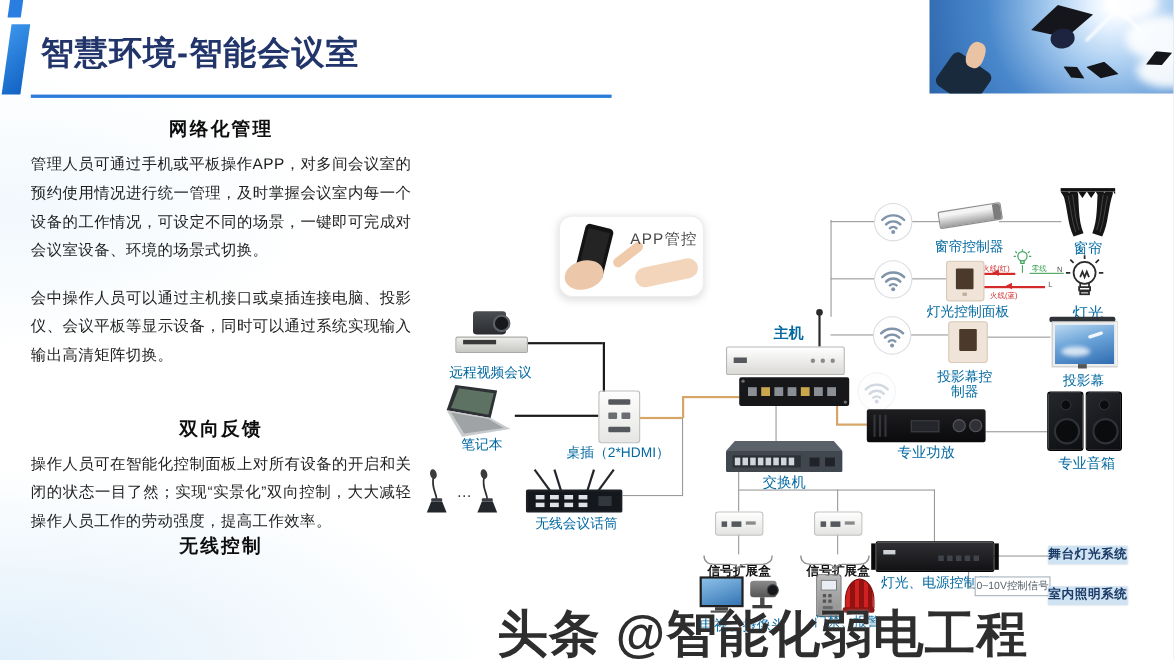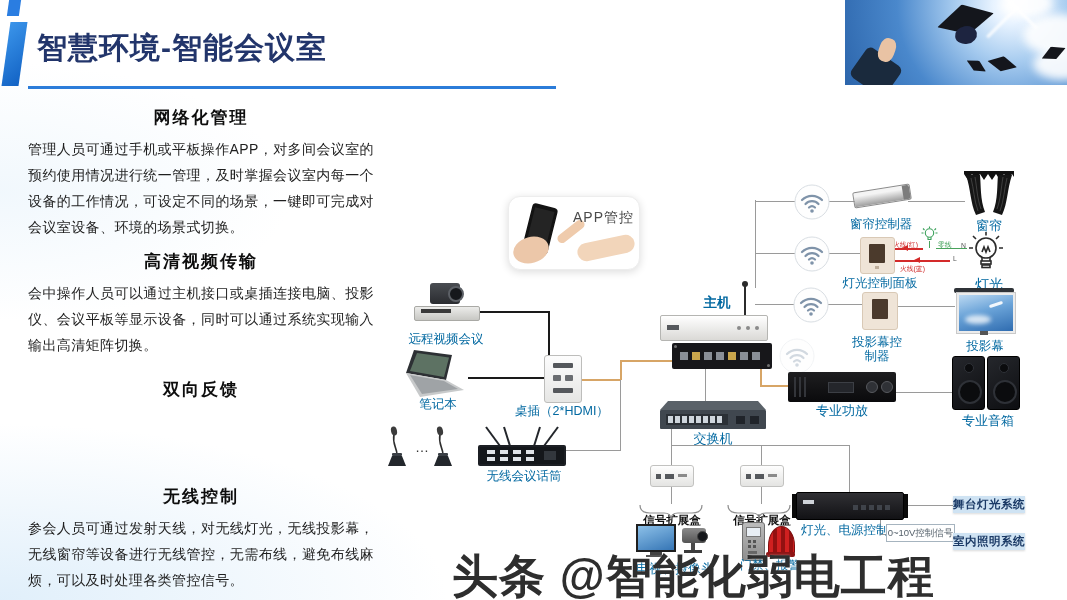--- a/index.html
+++ b/index.html
@@ -101,29 +101,28 @@
     <div class="cap" style="left:120px;top:60px;width:22px;height:13px;transform:rotate(30deg);"></div>
     <div style="position:absolute;left:10px;top:54px;width:42px;height:36px;background:#1a2a3d;border-radius:6px;transform:rotate(35deg);"></div>
     <div style="position:absolute;left:34px;top:38px;width:16px;height:24px;background:#e9c3a4;border-radius:40%;transform:rotate(20deg);"></div>
   </div>
 
   <div class="sec" style="top:106px">
     <div class="sec-h">网络化管理</div>
     <div class="sec-b">管理人员可通过手机或平板操作APP，对多间会议室的预约使用情况进行统一管理，及时掌握会议室内每一个设备的工作情况，可设定不同的场景，一键即可完成对会议室设备、环境的场景式切换。</div>
   </div>
   <div class="sec" style="top:250px">
-    <div class="sec-h">高清视频传输</div>
     <div class="sec-b">会中操作人员可以通过主机接口或桌插连接电脑、投影仪、会议平板等显示设备，同时可以通过系统实现输入输出高清矩阵切换。</div>
   </div>
   <div class="sec" style="top:378px">
     <div class="sec-h">双向反馈</div>
+    <div class="sec-b">操作人员可在智能化控制面板上对所有设备的开启和关闭的状态一目了然；实现“实景化”双向控制，大大减轻操作人员工作的劳动强度，提高工作效率。</div>
   </div>
   <div class="sec" style="top:485px">
     <div class="sec-h">无线控制</div>
-    <div class="sec-b">参会人员可通过发射天线，对无线灯光，无线投影幕，无线窗帘等设备进行无线管控，无需布线，避免布线麻烦，可以及时处理各类管控信号。</div>
   </div>
 
 
   <div class="app-card">
     <div class="forearm"></div>
     <div class="phone">
         <div class="phone-scr"></div>
       </div>
     <div class="palm"></div>
     <div class="finger"></div>

